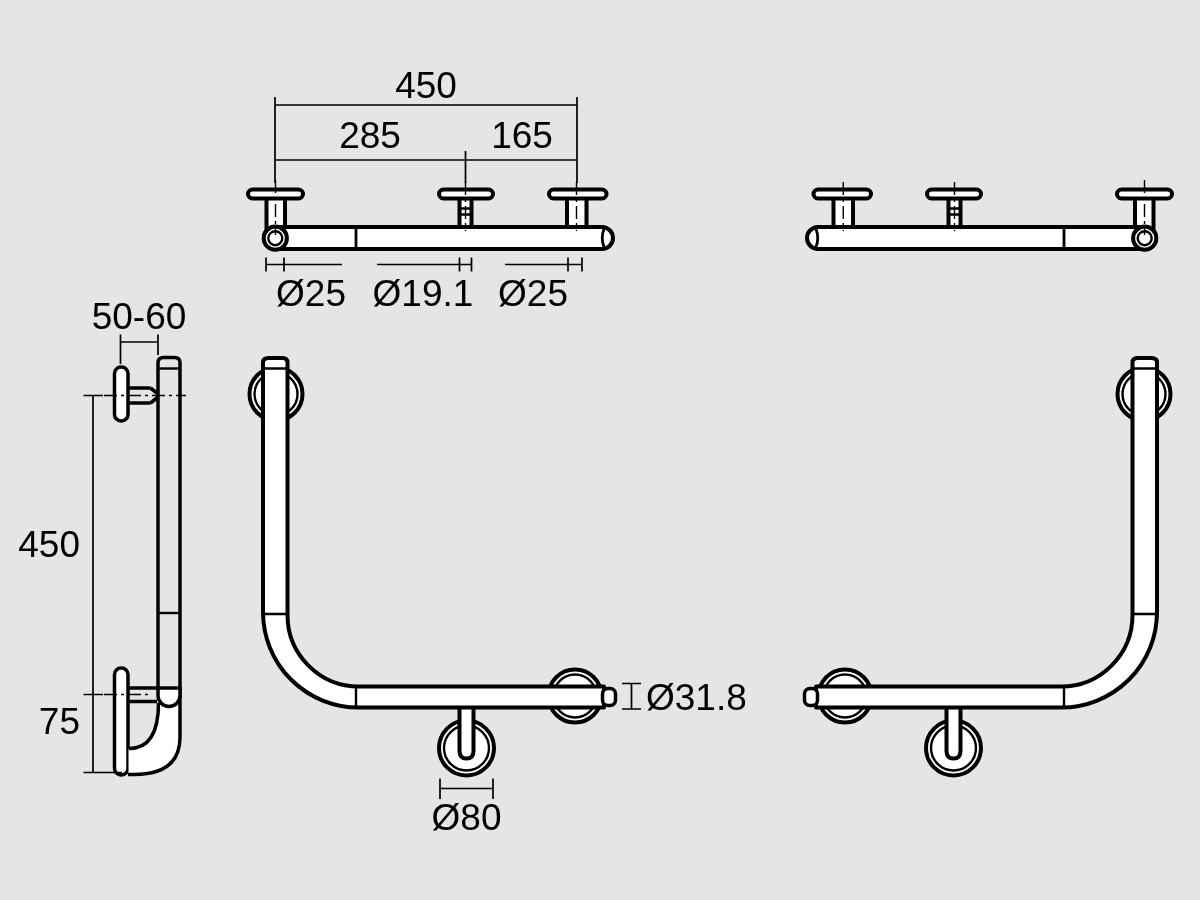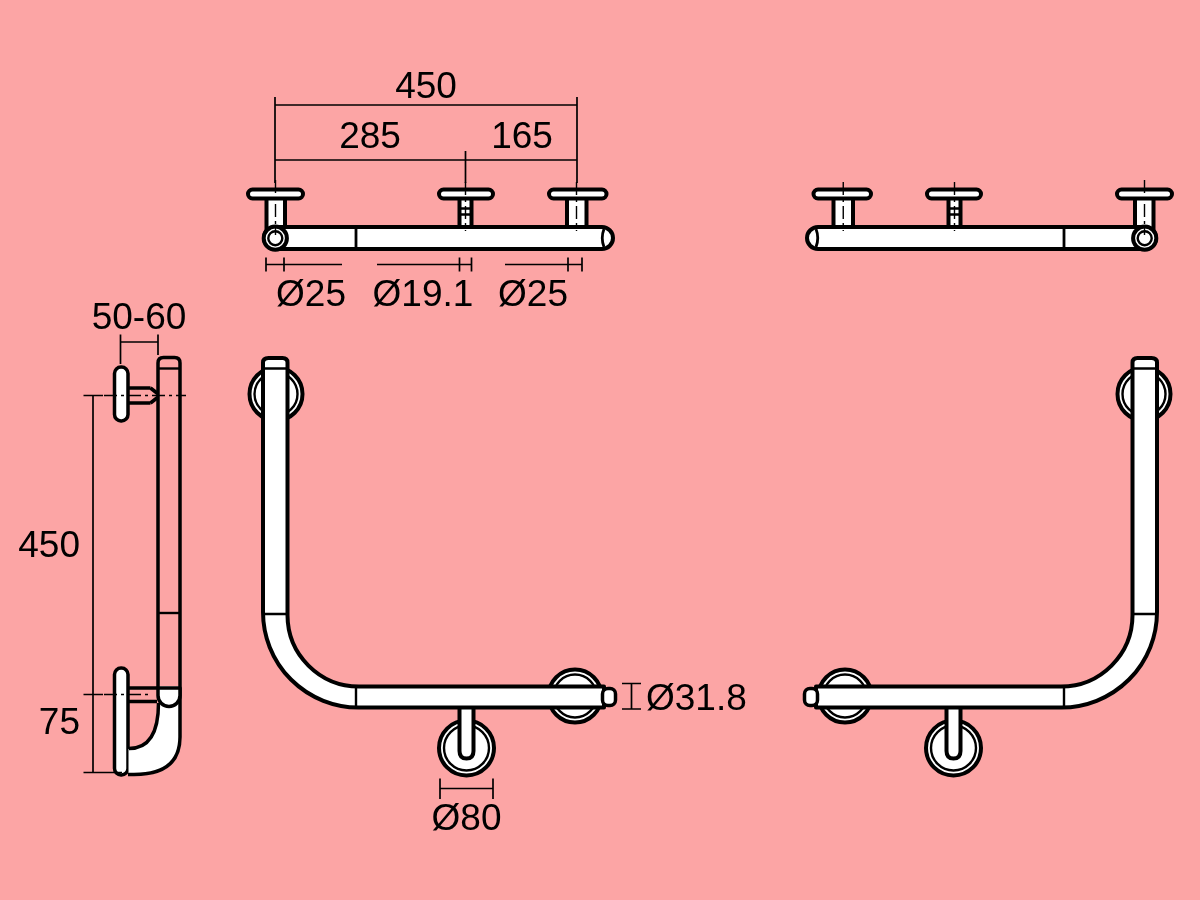--- a/index.html
+++ b/index.html
@@ -1,16 +1,16 @@
 <!DOCTYPE html>
 <html><head>
 <meta charset="utf-8">
 <style>
   html,body { margin:0; padding:0; background:#ffffff; }
-  .stage { position:relative; width:1200px; height:900px; background:#fca5a5; overflow:hidden; }
+  .stage { position:relative; width:1200px; height:900px; background:#e5e5e5; overflow:hidden; }
   svg { display:block; }
   .t   { font-family:"Liberation Sans","DejaVu Sans",sans-serif; font-size:37px; fill:#000; }
   .o4f { fill:#ffffff; stroke:#000; stroke-width:4;   stroke-linejoin:round; }
   .o35f{ fill:#ffffff; stroke:#000; stroke-width:3.5; stroke-linejoin:round; }
   .o35 { fill:none;    stroke:#000; stroke-width:3.5; stroke-linejoin:round; }
   .s3  { fill:none;    stroke:#000; stroke-width:2.8; }
   .s24 { fill:none;    stroke:#000; stroke-width:2.4; }
   .dim { fill:none;    stroke:#000; stroke-width:1.7; }
   .cl  { fill:none;    stroke:#000; stroke-width:1.4; stroke-dasharray:13 4 3 4; }
   .wf  { fill:#ffffff; stroke:none; }

